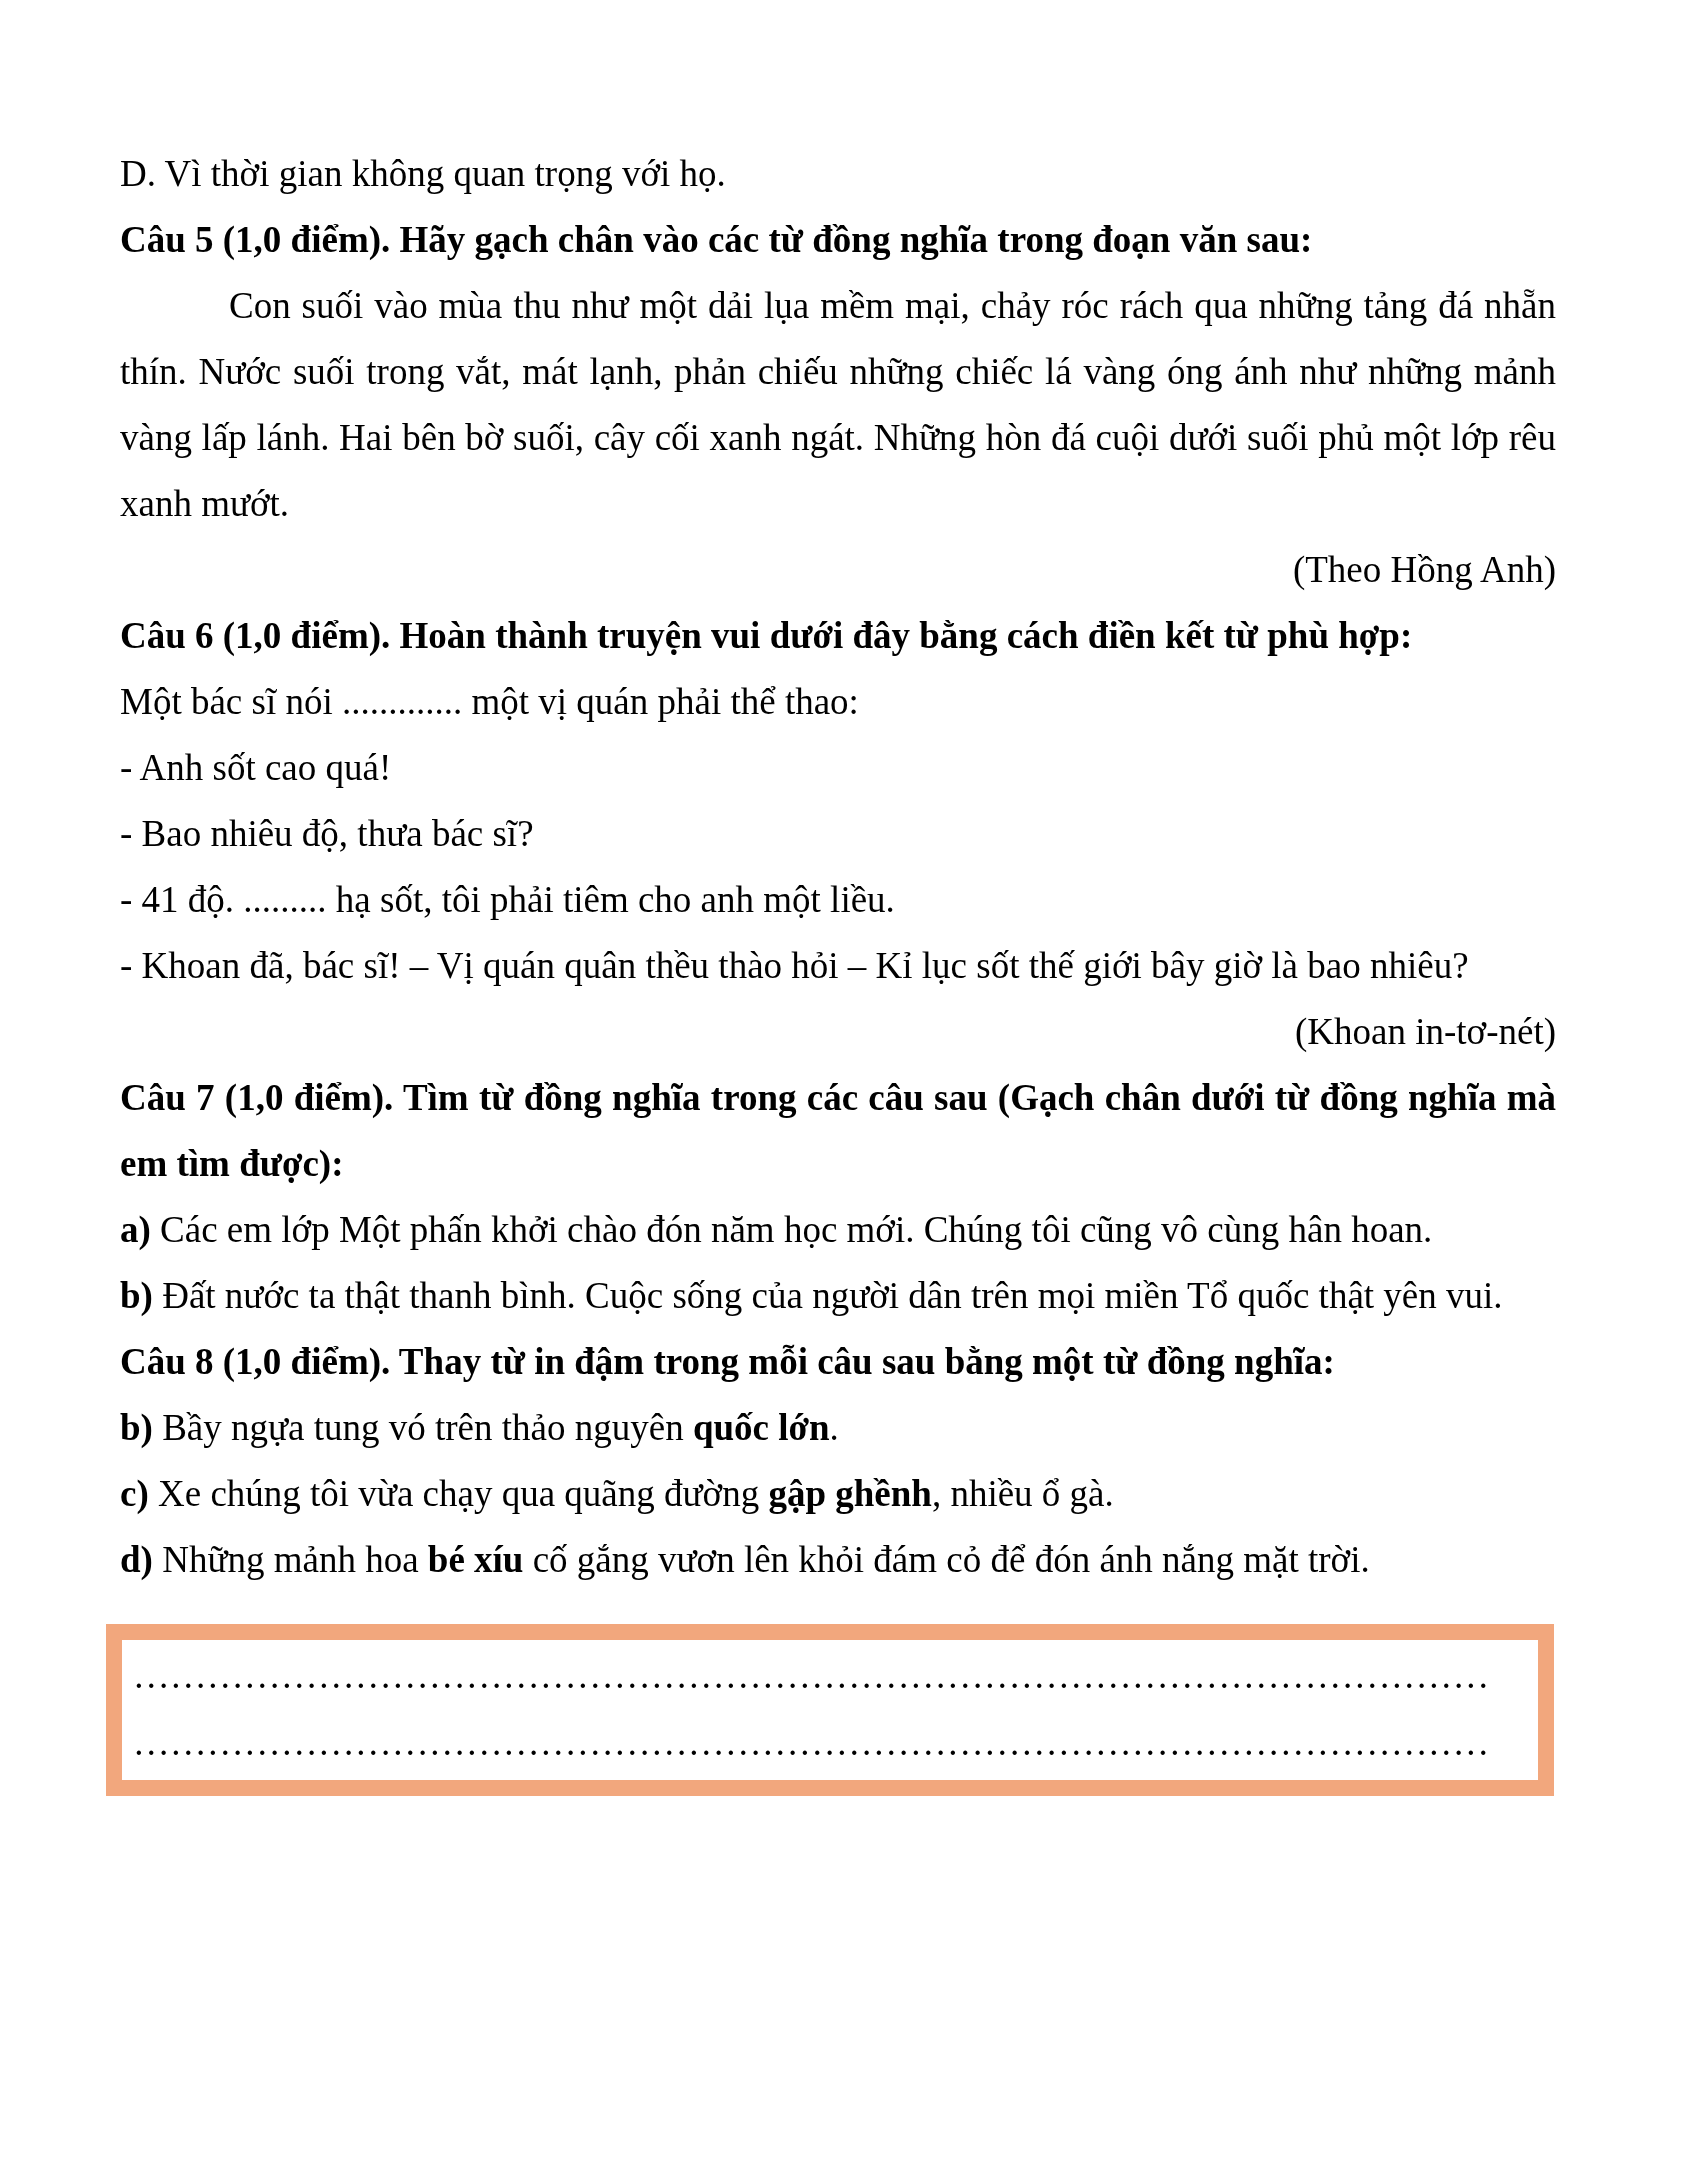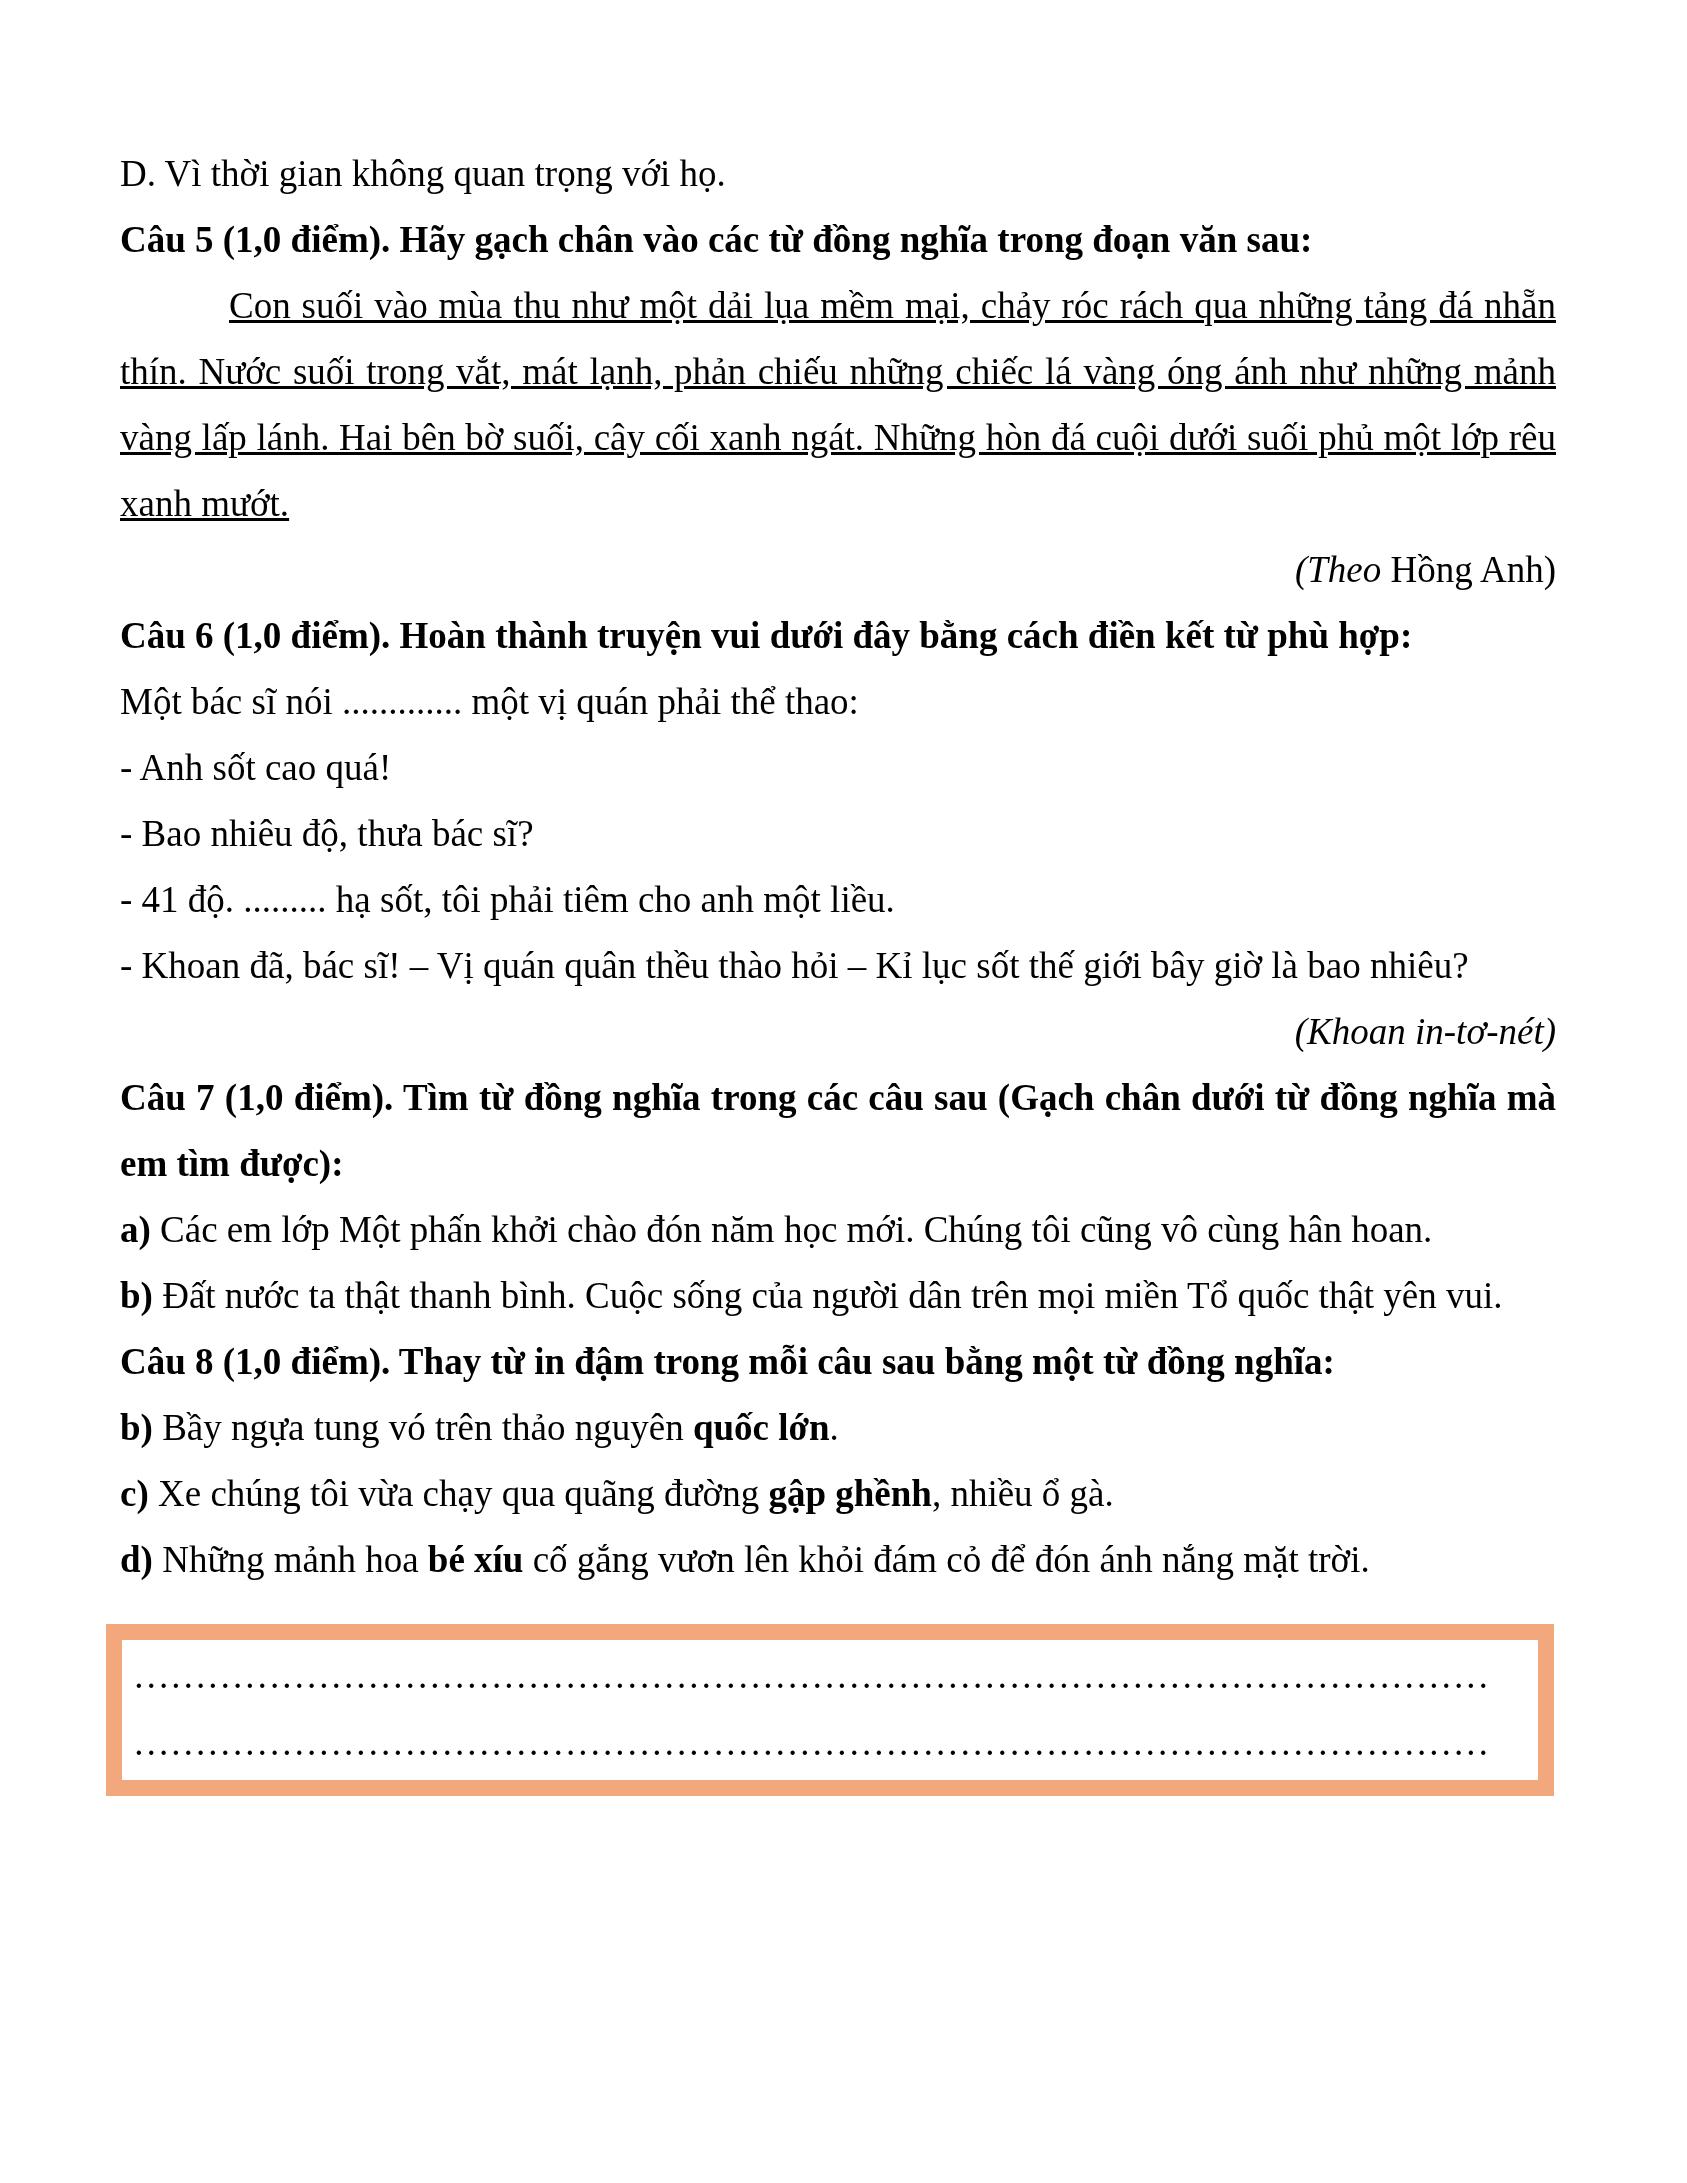--- a/index.html
+++ b/index.html
@@ -17,24 +17,24 @@
     line-height: 66px;
     color: #000000;
   }
   .doc {
     padding: 141px 131px 0 120px;
   }
   .doc p {
     margin: 0;
     text-align: justify;
   }
-  .indent { text-indent: 109px; text-decoration: underline; }
+  .indent { text-indent: 109px; }
   .right  { text-align: right !important; }
   .b      { font-weight: 700; font-family: Liberation Serif, serif; }
-  .i      { font-style: italic; }
+  .i      { }
   .answer-box {
     box-sizing: content-box;
     width: 1405px;
     height: 138px;
     margin-left: -14.3px;
     margin-top: 31px;
     border: 16px solid #F2A77D;
     background: #ffffff;
     padding: 1.6px 0 0 11px;
     overflow: hidden;

